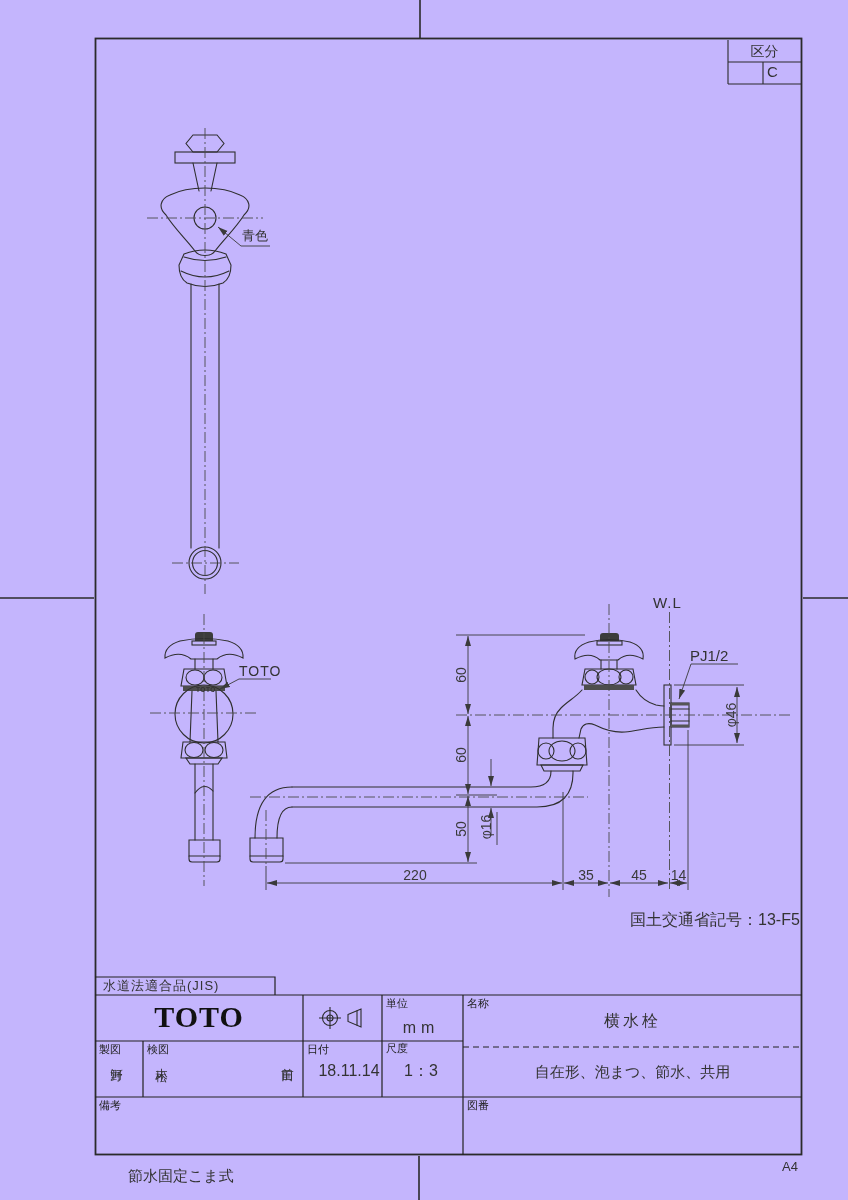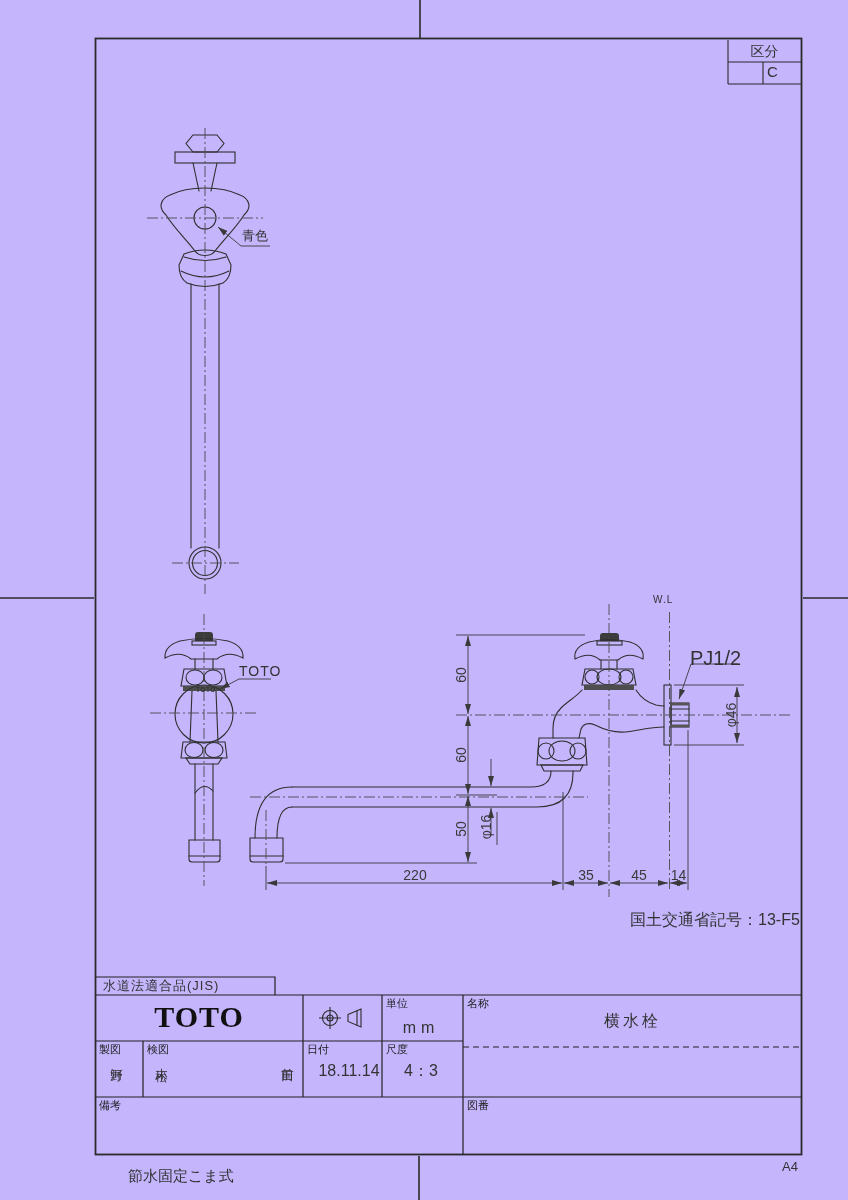--- a/index.html
+++ b/index.html
@@ -154,22 +154,22 @@
     <path d="M357,1010.5 V1025.5"></path>
   </g>
 </svg>
 
 <div class="t ctr" style="left:728px;top:44px;width:73px;font-size:14px;">区分</div>
 <div class="t" style="left:767px;top:64px;font-size:15px;">C</div>
 
 <div class="t" style="left:242px;top:229px;font-size:13px;">青色</div>
 <div class="t" style="left:239px;top:664px;font-size:14px;letter-spacing:1px;">TOTO</div>
 <div class="t" style="left:196px;top:687px;font-size:6.5px;font-weight:bold;letter-spacing:.5px;">TOTO</div>
-<div class="t" style="left:653px;top:595px;font-size:10px;letter-spacing:1px;">W.L</div>
-<div class="t" style="left:690px;top:648px;font-size:20px;">PJ1/2</div>
+<div class="t" style="left:653px;top:595px;font-size:15px;letter-spacing:1px;">W.L</div>
+<div class="t" style="left:690px;top:648px;font-size:15px;">PJ1/2</div>
 <div class="t" style="left:630px;top:912px;font-size:16px;">国土交通省記号：13-F5</div>
 
 <div class="t dim" style="left:415px;top:875px;transform:translate(-50%,-50%);">220</div>
 <div class="t dim" style="left:586px;top:875px;transform:translate(-50%,-50%);">35</div>
 <div class="t dim" style="left:639px;top:875px;transform:translate(-50%,-50%);">45</div>
 <div class="t dim" style="left:678.5px;top:875px;transform:translate(-50%,-50%);">14</div>
 
 <div class="t dim rot" style="left:461px;top:675px;">60</div>
 <div class="t dim rot" style="left:461px;top:755px;">60</div>
 <div class="t dim rot" style="left:461px;top:829px;">50</div>
@@ -177,33 +177,34 @@
 <div class="t dim rot" style="left:731px;top:715px;">φ46</div>
 
 <div class="t" style="left:103px;top:979px;font-size:13px;letter-spacing:1px;">水道法適合品(JIS)</div>
 <div class="t ctr logo" style="left:95px;top:1002px;width:208px;font-size:30px;">TOTO</div>
 
 <div class="t lbl" style="left:386px;top:998px;">単位</div>
 <div class="t ctr" style="left:382px;top:1020px;width:78px;font-size:16px;letter-spacing:5px;">mm</div>
 
 <div class="t lbl" style="left:467px;top:998px;">名称</div>
 <div class="t ctr" style="left:463px;top:1013px;width:339px;font-size:16px;letter-spacing:3px;">横水栓</div>
+<div class="t ctr" style="left:463px;top:1064px;width:339px;font-size:15px;">自在形、泡まつ、節水、共用</div>
 
 <div class="t lbl" style="left:99px;top:1044px;">製図</div>
 <div class="t vert" style="left:110px;top:1058px;font-size:12.5px;">河野</div>
 
 <div class="t lbl" style="left:147px;top:1044px;">検図</div>
 <div class="t vert" style="left:155px;top:1058px;font-size:12.5px;">末松</div>
 <div class="t vert" style="left:281px;top:1058px;font-size:12.5px;">前田</div>
 
 <div class="t lbl" style="left:307px;top:1044px;">日付</div>
 <div class="t ctr" style="left:303px;top:1063px;width:92px;font-size:16px;">18.11.14</div>
 
-<div class="t lbl" style="left:386px;top:1044px;">尺度</div>
-<div class="t ctr" style="left:382px;top:1063px;width:78px;font-size:16px;">4：3</div>
+<div class="t lbl" style="left:386px;top:1044px;font-family:Liberation Mono, monospace;">尺度</div>
+<div class="t ctr" style="left:382px;top:1063px;width:78px;font-size:16px;">1：3</div>
 
 <div class="t lbl" style="left:99px;top:1100px;">備考</div>
 <div class="t" style="left:128px;top:1120px;font-size:15px;margin-top:48px;">節水固定こま式</div>
 
 <div class="t lbl" style="left:467px;top:1100px;">図番</div>
 
 <div class="t" style="left:782px;top:1160px;font-size:13px;">A4</div>
 
 </div>
 

